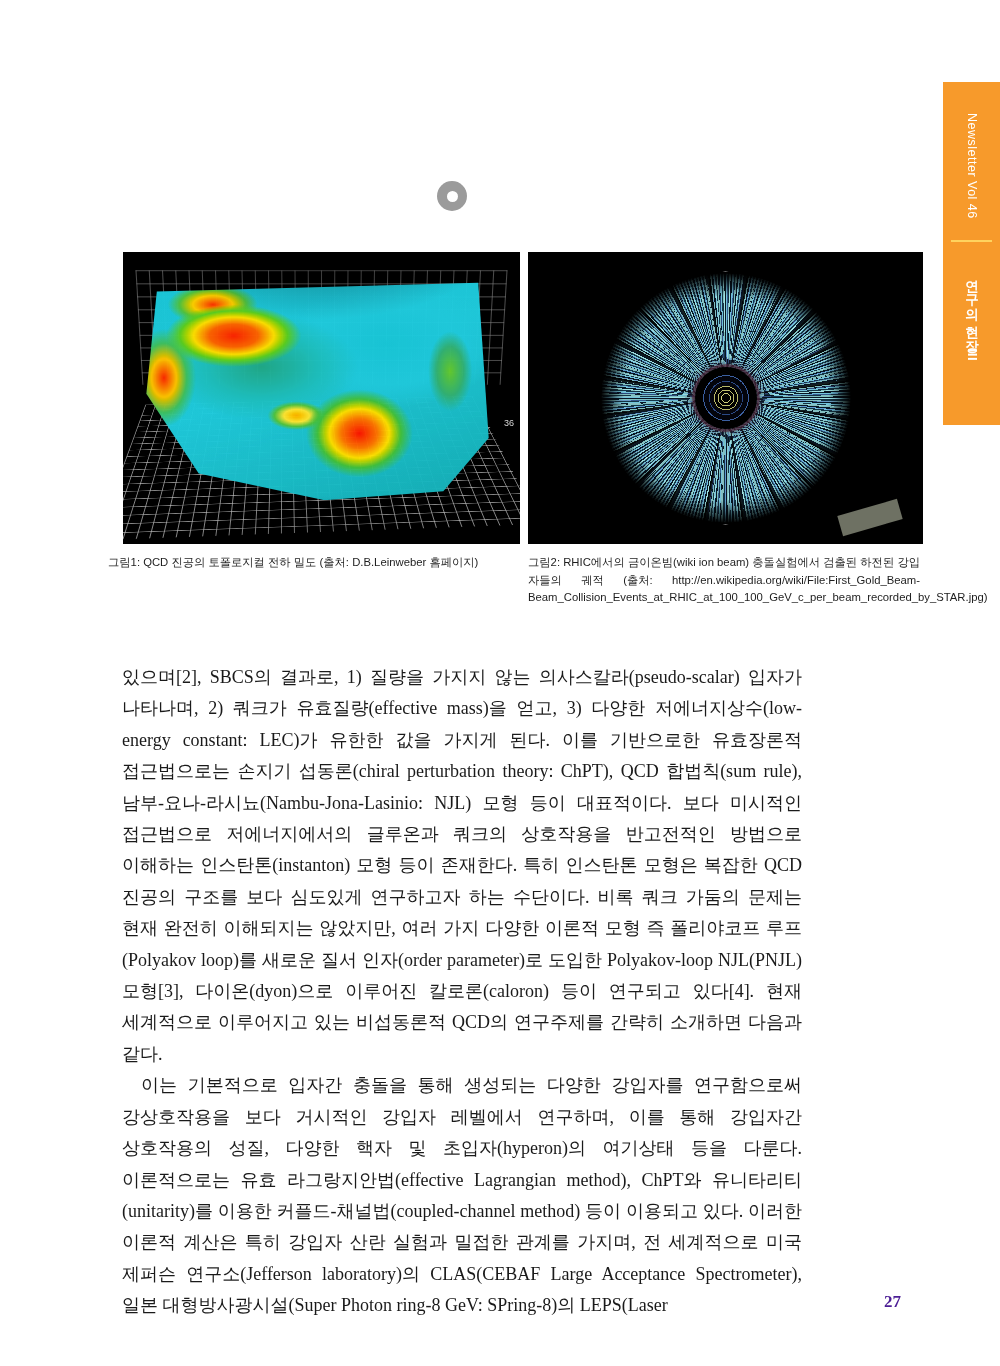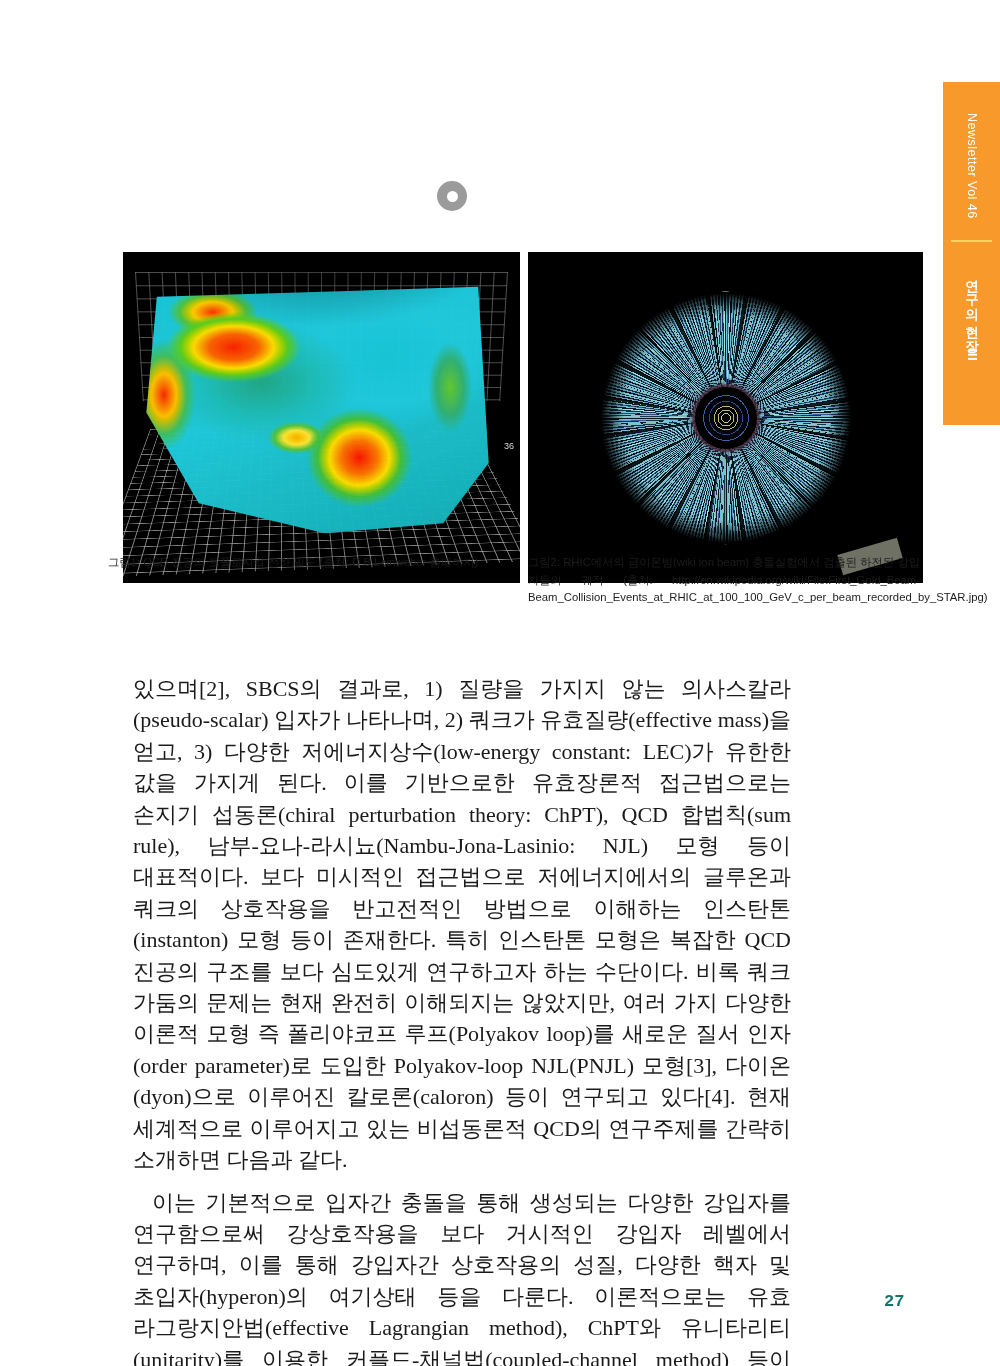--- a/index.html
+++ b/index.html
@@ -88,21 +88,21 @@
   .figure-row {
     position: absolute;
     left: 123px;
     top: 252px;
     width: 800px;
     height: 292px;
   }
   .figure {
     position: absolute;
     top: 0;
-    height: 331px;
+    height: 292px;
     background: #000000;
     overflow: hidden;
   }
   .figure.fig1 { left: 0px; width: 397px; }
   .figure.fig2 { left: 405px; width: 395px; }
 
   
   .qcd-stage {
     position: absolute;
     inset: 0;
@@ -255,25 +255,25 @@
 
   
   .body-col {
     position: absolute;
     left: 122px;
     top: 662px;
     width: 680px;
   }
   .para {
     font-family: "Liberation Serif", "DejaVu Serif", serif;
-    font-size: 22px;
+    font-size: 18px;
     line-height: 31.4px;
     text-align: justify;
     text-justify: inter-character;
-    margin: 11px;
+    margin: 0;
     word-break: keep-all;
   }
   .para.indent { text-indent: 19px; }
   .section-head {
     font-family: "Liberation Sans", "DejaVu Sans", sans-serif;
     font-size: 15.4px;
     font-weight: 700;
     margin: 31px 0 4px 0;
     line-height: 26px;
   }
@@ -281,24 +281,24 @@
     font-family: "Liberation Serif", "DejaVu Serif", serif;
     font-weight: 400;
     font-size: 16px;
   }
 
   
   .page-number {
     position: absolute;
     left: 884px;
     top: 1292px;
-    font-family: Liberation Mono, monospace;
+    font-family: Liberation Serif, serif;
     font-size: 17px;
     font-weight: 700;
-    color: #0f766e;
+    color: #4c1d95;
   }
 </style>
 </head>
 <body>
 
 <div class="side-tab">
   <div class="side-tab-inner">
     <div class="side-tab-seg vol">Newsletter Vol 46</div>
     <div class="side-tab-divider"></div>
     <div class="side-tab-seg sect">연구의 현장 III</div>

